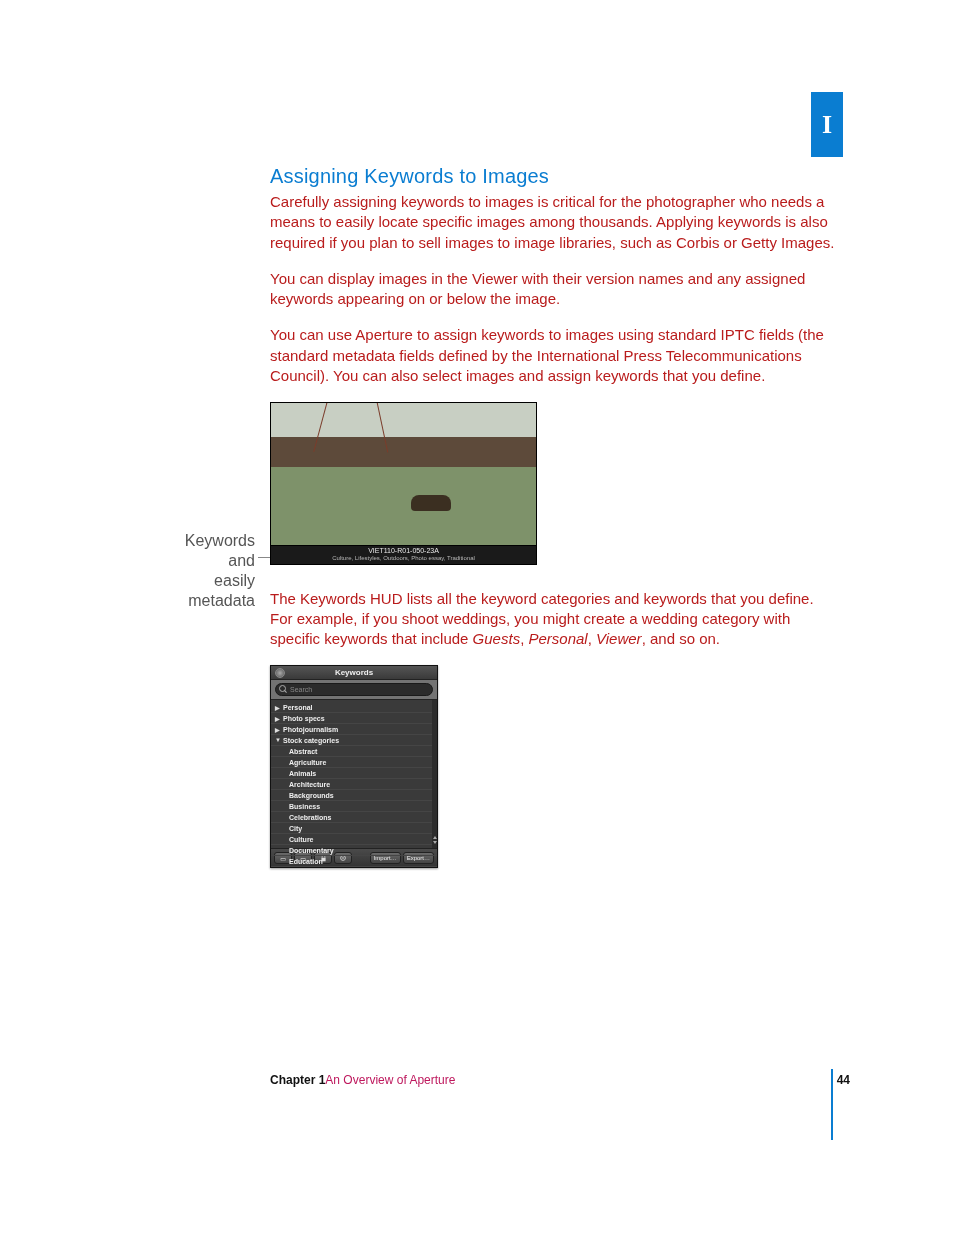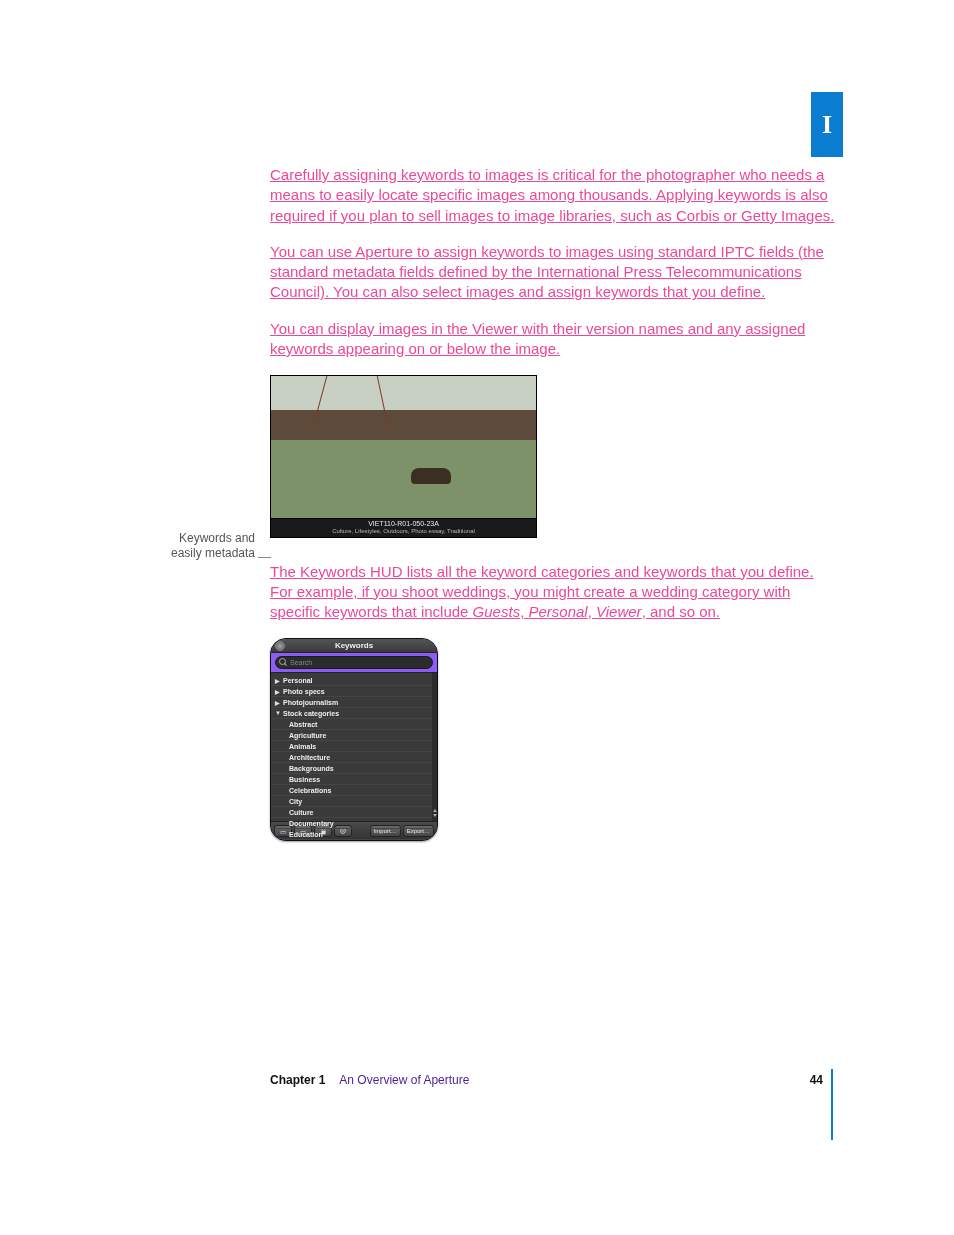--- a/index.html
+++ b/index.html
@@ -49,22 +49,21 @@
     color: #0a7dd1;
     font-size: 20px;
     font-weight: 500;
     margin: 0 0 4px 0;
     letter-spacing: 0.2px;
   }
   p.body {
     font-size: 15px;
     line-height: 1.35;
     margin: 0 0 16px 0;
-    color: #ec4899;
-    text-decoration: underline;
+    color: #b91c1c;
   }
   .italic { font-style: italic; }
   
   .viewer {
     width: 265px;
     margin: 8px 0 24px 0;
     border: 1px solid #000;
     background: #1a1a1a;
   }
   .viewer .photo {
@@ -110,40 +109,40 @@
   .viewer .caption-strip .sub {
     font-size: 6px;
     color: #b8b8b8;
     display: block;
   }
   .callout {
     position: absolute;
     left: 167px;
     top: 531px;
     width: 88px;
-    font-size: 12px;
+    font-size: 16px;
     color: #555;
     text-align: right;
     line-height: 1.25;
   }
   .callout-line {
     position: absolute;
     left: 258px;
     top: 557px;
     width: 13px;
     height: 1px;
     background: #888;
   }
   
   .hud {
     width: 166px;
     margin: 4px 0 22px 0;
-    background: #8b5cf6;
+    background: #737373;
     border: 1px solid #111;
-    border-radius: 16px;
+    border-radius: 0;
     overflow: hidden;
     font-size: 7px;
     color: #eee;
     box-shadow: 0 1px 2px rgba(0,0,0,0.4);
   }
   .hud .hud-title {
     position: relative;
     background: linear-gradient(#555, #3a3a3a);
     text-align: center;
     font-weight: bold;
@@ -262,48 +261,49 @@
     align-items: center;
     justify-content: center;
     padding: 0 3px;
   }
   .hud .footer .spacer { flex: 1; }
   .hud .footer .lock svg { width: 7px; height: 7px; }
   .hud .footer .gear svg { width: 8px; height: 8px; }
   .page-footer {
     position: absolute;
     left: 270px;
-    right: 131px;
+    right: 104px;
     top: 1073px;
     font-size: 12px;
     display: flex;
     align-items: baseline;
   }
   .page-footer .chap { font-weight: bold; color: #111; }
-  .page-footer .title { color: #4c1d95; margin-left: 14px; }
+  .page-footer .title { color: #be185d; }
   .page-footer .num { margin-left: auto; font-weight: bold; color: #111; }
 </style>
 </head>
 <body>
 
 <div class="page">
 
   <div class="blue-tab">I</div>
   <div class="blue-rule"></div>
 
   <div class="callout">
     <span>Keywords and</span><br>
     <span>easily metadata</span>
   </div>
   <div class="callout-line"></div>
 
   <div class="content">
+    <h2 class="section-title">Assigning Keywords to Images</h2>
     <p class="body">Carefully assigning keywords to images is critical for the photographer who needs a means to easily locate specific images among thousands. Applying keywords is also required if you plan to sell images to image libraries, such as Corbis or Getty Images.</p>
+    <p class="body">You can display images in the Viewer with their version names and any assigned keywords appearing on or below the image.</p>
     <p class="body">You can use Aperture to assign keywords to images using standard IPTC fields (the standard metadata fields defined by the International Press Telecommunications Council). You can also select images and assign keywords that you define.</p>
-    <p class="body">You can display images in the Viewer with their version names and any assigned keywords appearing on or below the image.</p>
 
     <div class="viewer">
       <div class="photo">
         <div class="band"></div>
         <div class="flags"></div>
         <div class="boat"></div>
       </div>
       <div class="caption-strip">
         <span>VIET110-R01-050-23A</span>
         <span class="sub">Culture, Lifestyles, Outdoors, Photo essay, Traditional</span>

